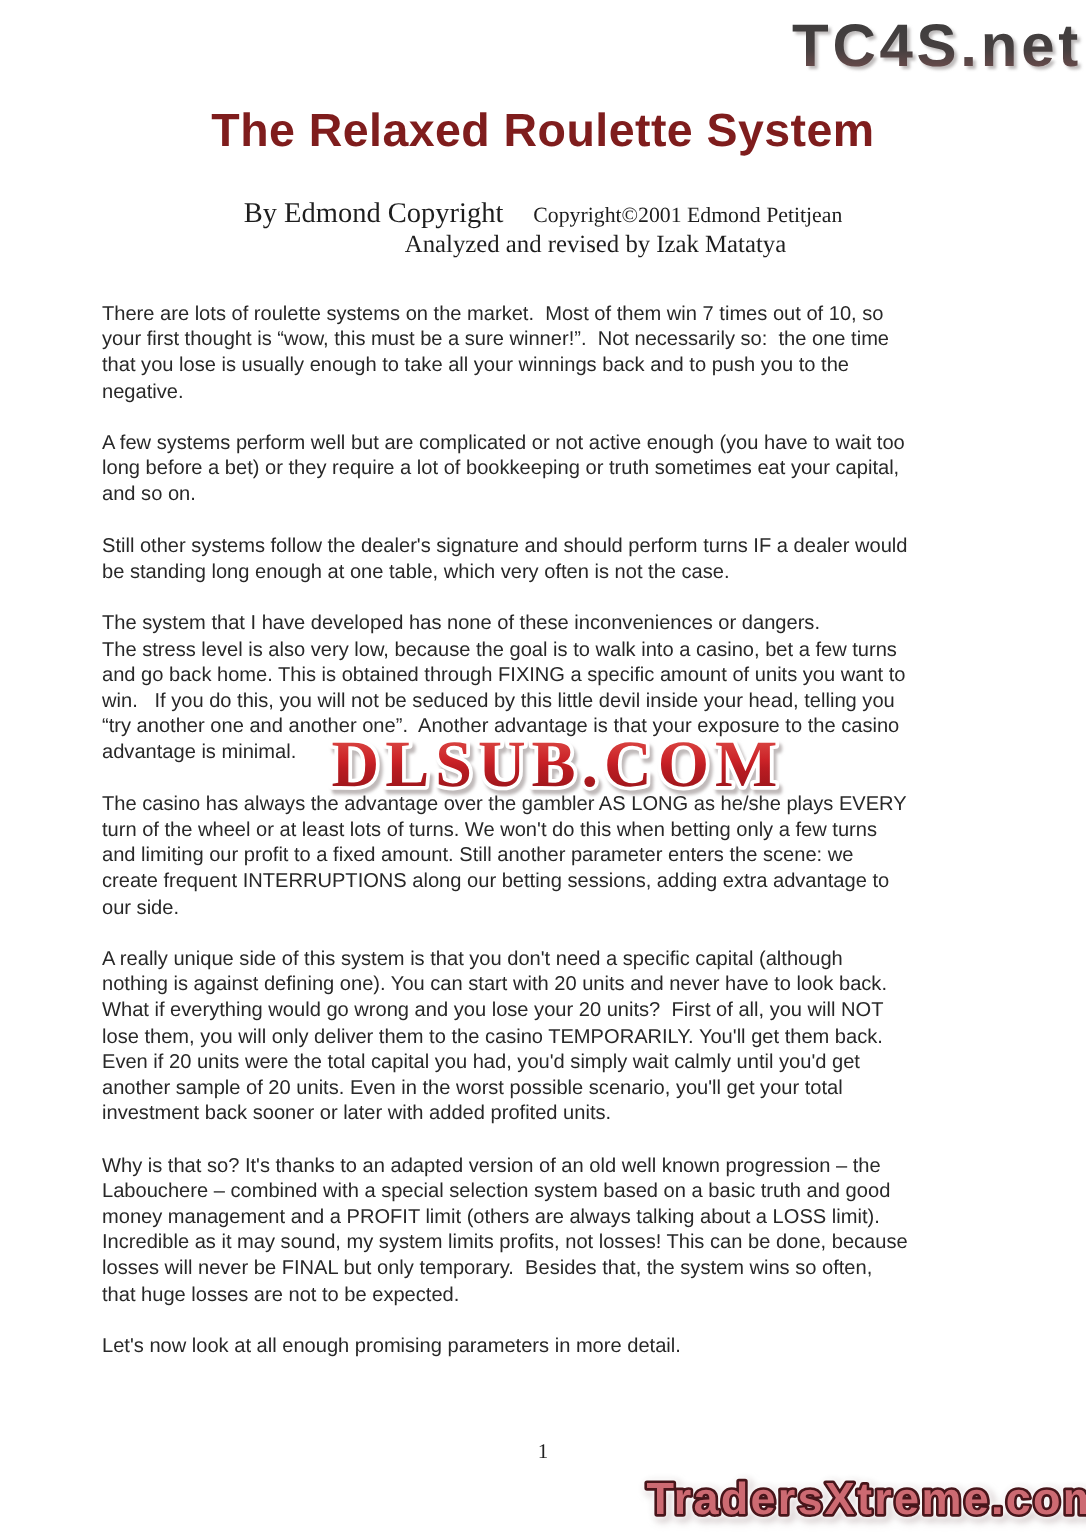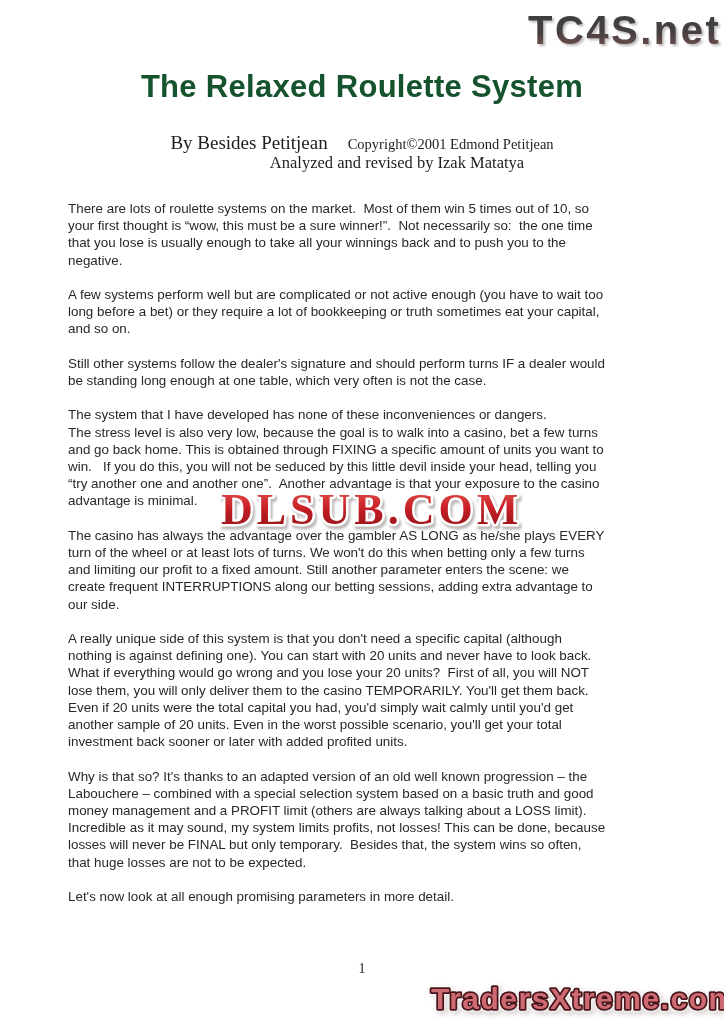--- a/index.html
+++ b/index.html
@@ -26,21 +26,21 @@
   .doc-title {
     position: absolute;
     top: 69px;
     left: 0;
     width: 724px;
     margin: 0;
     text-align: center;
     font-size: 31px;
     font-weight: bold;
     letter-spacing: 0.3px;
-    color: #14532d;
+    color: #7f1d1d;
   }
   .byline-row {
     position: absolute;
     top: 132px;
     left: 0;
     width: 724px;
     text-align: center;
     font-family: "Liberation Serif", serif;
     color: #1e1e1e;
     white-space: nowrap;
@@ -114,27 +114,27 @@
         <stop offset="0.55" stop-color="#464040"></stop>
         <stop offset="1" stop-color="#7d5252"></stop>
       </linearGradient>
     </defs>
     <text x="4" y="42" font-family="Liberation Sans, sans-serif" font-size="40" font-weight="bold" letter-spacing="2.5" fill="url(#tc4s-grad)">TC4S.net</text>
   </svg>
 
   <h1 class="doc-title">The Relaxed Roulette System</h1>
 
   <div class="byline-row">
-    <span class="byline-main">By Besides Petitjean</span>
+    <span class="byline-main">By Edmond Copyright</span>
     <span class="byline-copy">Copyright©2001 Edmond Petitjean</span>
   </div>
   <div class="byline-sub">Analyzed and revised by Izak Matatya</div>
 
   <div class="body-copy">
-    <p>There are lots of roulette systems on the market.  Most of them win 5 times out of 10, so
+    <p>There are lots of roulette systems on the market.  Most of them win 7 times out of 10, so
 your first thought is “wow, this must be a sure winner!”.  Not necessarily so:  the one time
 that you lose is usually enough to take all your winnings back and to push you to the
 negative.</p>
     <p>A few systems perform well but are complicated or not active enough (you have to wait too
 long before a bet) or they require a lot of bookkeeping or truth sometimes eat your capital,
 and so on.</p>
     <p>Still other systems follow the dealer's signature and should perform turns IF a dealer would
 be standing long enough at one table, which very often is not the case.</p>
     <p>The system that I have developed has none of these inconveniences or dangers.
 The stress level is also very low, because the goal is to walk into a casino, bet a few turns

